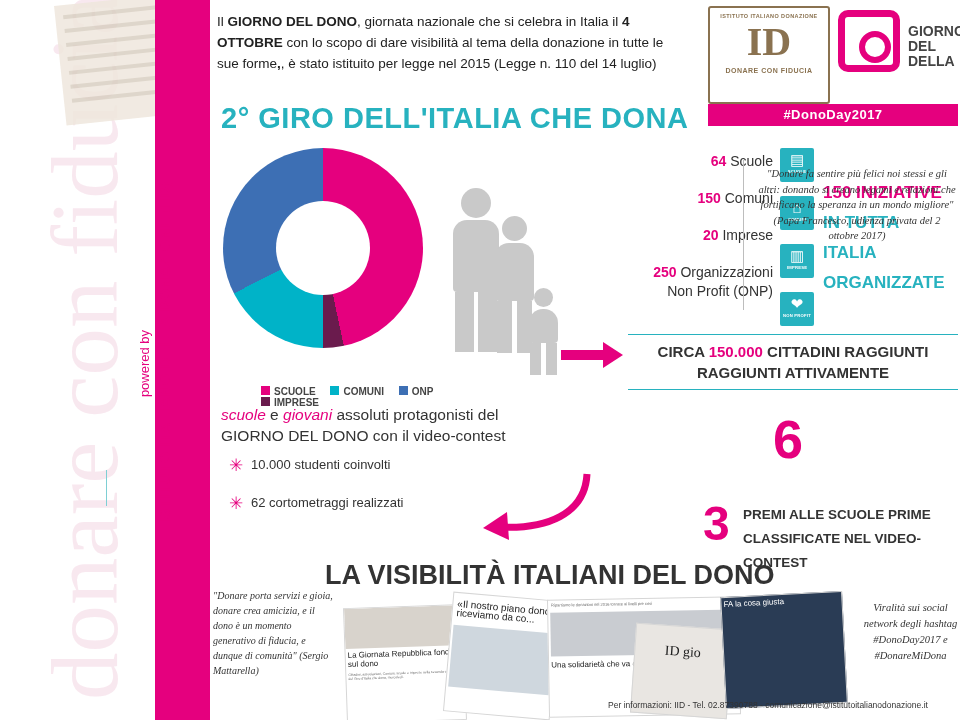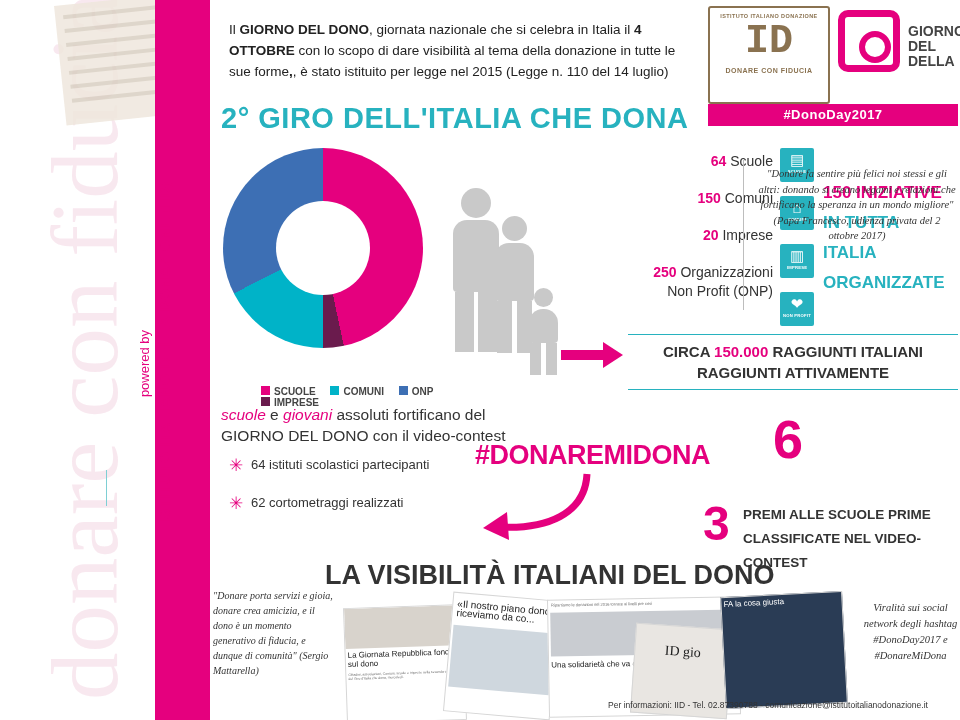--- a/index.html
+++ b/index.html
@@ -46,37 +46,37 @@
   #poweredby .iid{font-size:15px;font-weight:bold;letter-spacing:.5px;}
   #pw-line{
     position:absolute;left:106px;top:470px;width:1px;height:36px;background:#7ecfd4;
   }
 
   
   #main{position:absolute;left:213px;top:0;width:747px;height:720px;}
 
   
   #intro{
-    position:absolute;left:16px;top:12px;width:470px;
-    font-size:13.5px;line-height:1.55;color:#222;margin-top:8px;
+    position:absolute;left:4px;top:12px;width:470px;
+    font-size:13.5px;line-height:1.55;color:#222;
   }
   #intro b{font-weight:bold;}
 
   
   #logos{position:absolute;left:495px;top:6px;width:250px;height:120px;}
   #logo-iid{
     position:absolute;left:0;top:0;width:122px;height:98px;
     border:2px solid #8a7250;border-radius:3px;background:#fff;
     text-align:center;box-sizing:border-box;
   }
   #logo-iid .ring-txt{
     font-size:5.5px;color:#8a7250;letter-spacing:.4px;margin-top:5px;font-weight:bold;
   }
   #logo-iid .idbig{
-    font-family:Liberation Mono, monospace;font-size:40px;font-weight:bold;
+    font-family:Liberation Serif, serif;font-size:40px;font-weight:bold;
     color:#8a7250;line-height:42px;margin-top:2px;
   }
   #logo-iid .tagline{
     font-size:7px;color:#8a7250;font-weight:bold;letter-spacing:.5px;margin-top:4px;
   }
   #logo-gdd{position:absolute;left:130px;top:0;width:118px;height:98px;}
   #logo-gdd .mark{
     position:absolute;left:0;top:4px;width:62px;height:62px;
     border:7px solid #e5007e;border-radius:10px;box-sizing:border-box;
   }
@@ -369,39 +369,38 @@
   </div>
 
   <div id="quote-divider"></div>
   <div id="quote-papa-real">"Donare fa sentire più felici noi stessi e gli altri: donando si creano legami e relazioni che fortificano la speranza in un mondo migliore" (Papa Francesco, udienza privata del 2 ottobre 2017)</div>
 
   <div id="arrow1">
     <div class="shaft"></div>
       <div class="head"></div>
   </div>
   <div id="cittadini">
-    <span>CIRCA </span><span class="n">150.000</span><span> RAGGIUNTI ITALIANI</span>
+    <span>CIRCA </span><span class="n">150.000</span><span> CITTADINI RAGGIUNTI</span>
     <div>RAGGIUNTI ATTIVAMENTE</div>
   </div>
 
   <div id="scuole-giovani">
-    <span class="it">scuole</span><span> e </span><span class="it">giovani</span><span> assoluti fortificano del</span>
+    <span class="it">scuole</span><span> e </span><span class="it">giovani</span><span> assoluti protagonisti del</span>
     <div>GIORNO DEL DONO con il video-contest</div>
   </div>
 
   <div id="bullets">
     <div class="b">
-      <span class="star">✳</span><span>64</span><span> istituti scolastici partecipanti</span>
+      <span class="star">✳</span><span>10.000</span><span> studenti coinvolti</span>
     </div>
     <div class="b">
       <span class="star">✳</span><span>62</span><span> cortometraggi realizzati</span>
     </div>
   </div>
 
-  <div id="donaremidona">#DONAREMIDONA</div>
   <div id="arrow-curve">
     <svg width="120" height="70" viewBox="0 0 120 70">
       <path d="M112 4 C110 44 72 60 22 57" stroke="#e5007e" stroke-width="7" fill="none"></path>
       <polygon points="32,42 8,58 34,70" fill="#e5007e"></polygon>
     </svg>
   </div>
 
   <div id="six">6</div>
   <div id="three">3</div>
   <div id="three-labels">

